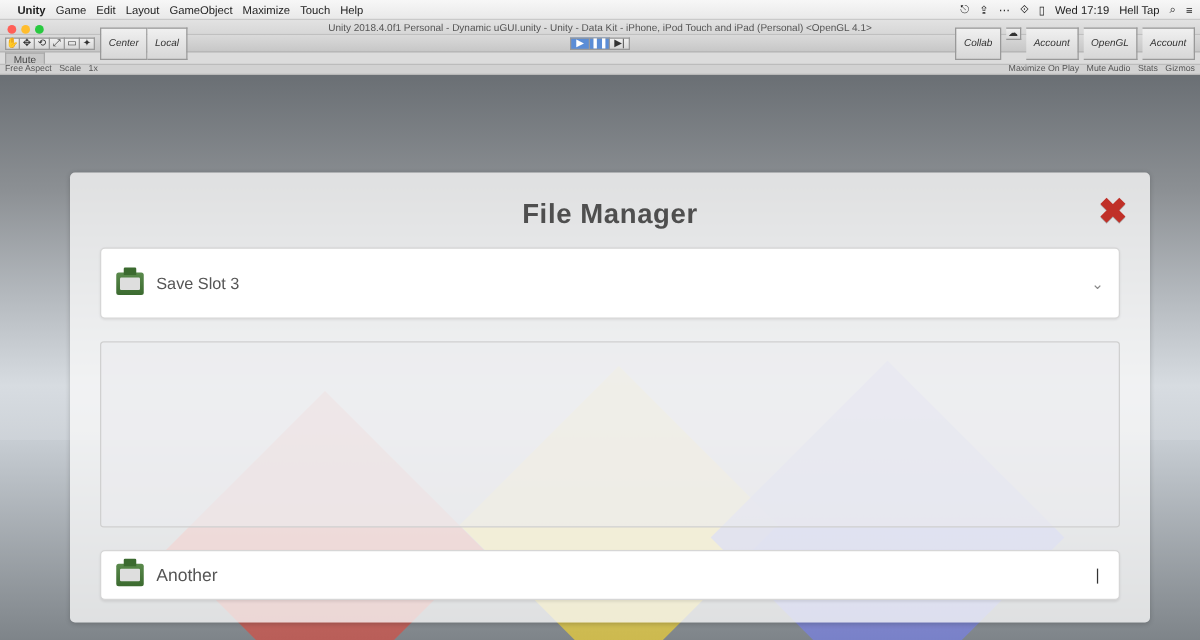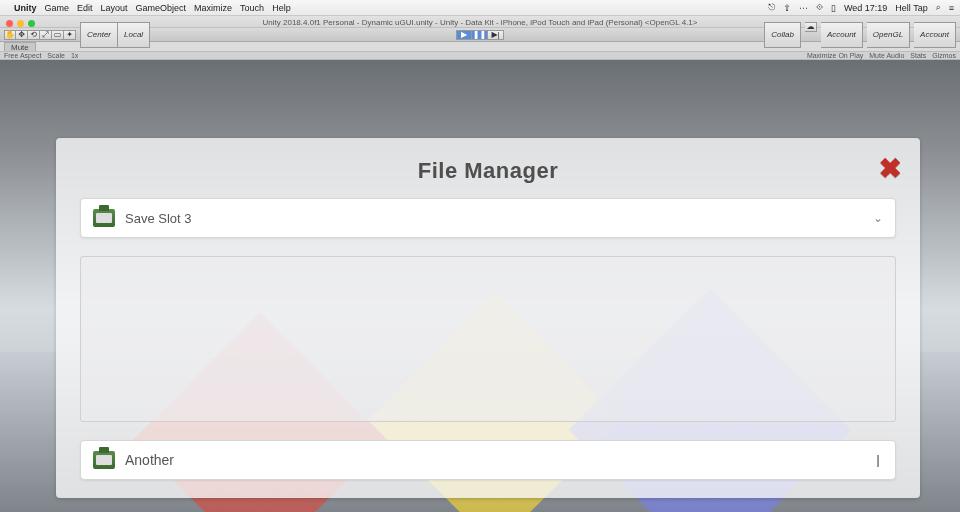--- a/index.html
+++ b/index.html
@@ -79,21 +79,21 @@
     padding: 20px 24px 18px 24px;
     display:flex; flex-direction:column;
   }
   .panel-header { position:relative; text-align:center; margin-bottom:14px; }
   .panel-title { font-size:22px; font-weight:700; color:#4f4f4f; letter-spacing:0.5px; }
   .close-x { position:absolute; right:-6px; top:-6px; font-size:28px; color:#c03028;
              cursor:pointer; font-weight:900; text-shadow:0 1px 0 rgba(0,0,0,0.25); }
 
   .slot-row {
     background:#fff; border:1px solid #d6d6d6; border-radius:4px;
-    height:40px; display:flex; align-items:center; padding:16px 12px;
+    height:57px; display:flex; align-items:center; padding:16px 12px;
     box-shadow: 0 1px 2px rgba(0,0,0,0.08);
   }
   .slot-icon { width:22px; height:18px; margin-right:10px; flex:none;
     background: linear-gradient(#5a8a4c,#3b6a2f); border-radius:2px; position:relative; }
   .slot-icon::before { content:""; position:absolute; left:3px; right:3px; top:4px; bottom:4px;
     background:#dedede; border-radius:1px; }
   .slot-icon::after { content:""; position:absolute; left:6px; top:-4px; width:10px; height:6px;
     background:#3b6a2f; border-radius:1px 1px 0 0; }
   .slot-label { font-size:13px; color:#555; }
   .slot-chevron { margin-left:auto; font-size:12px; color:#888; }

